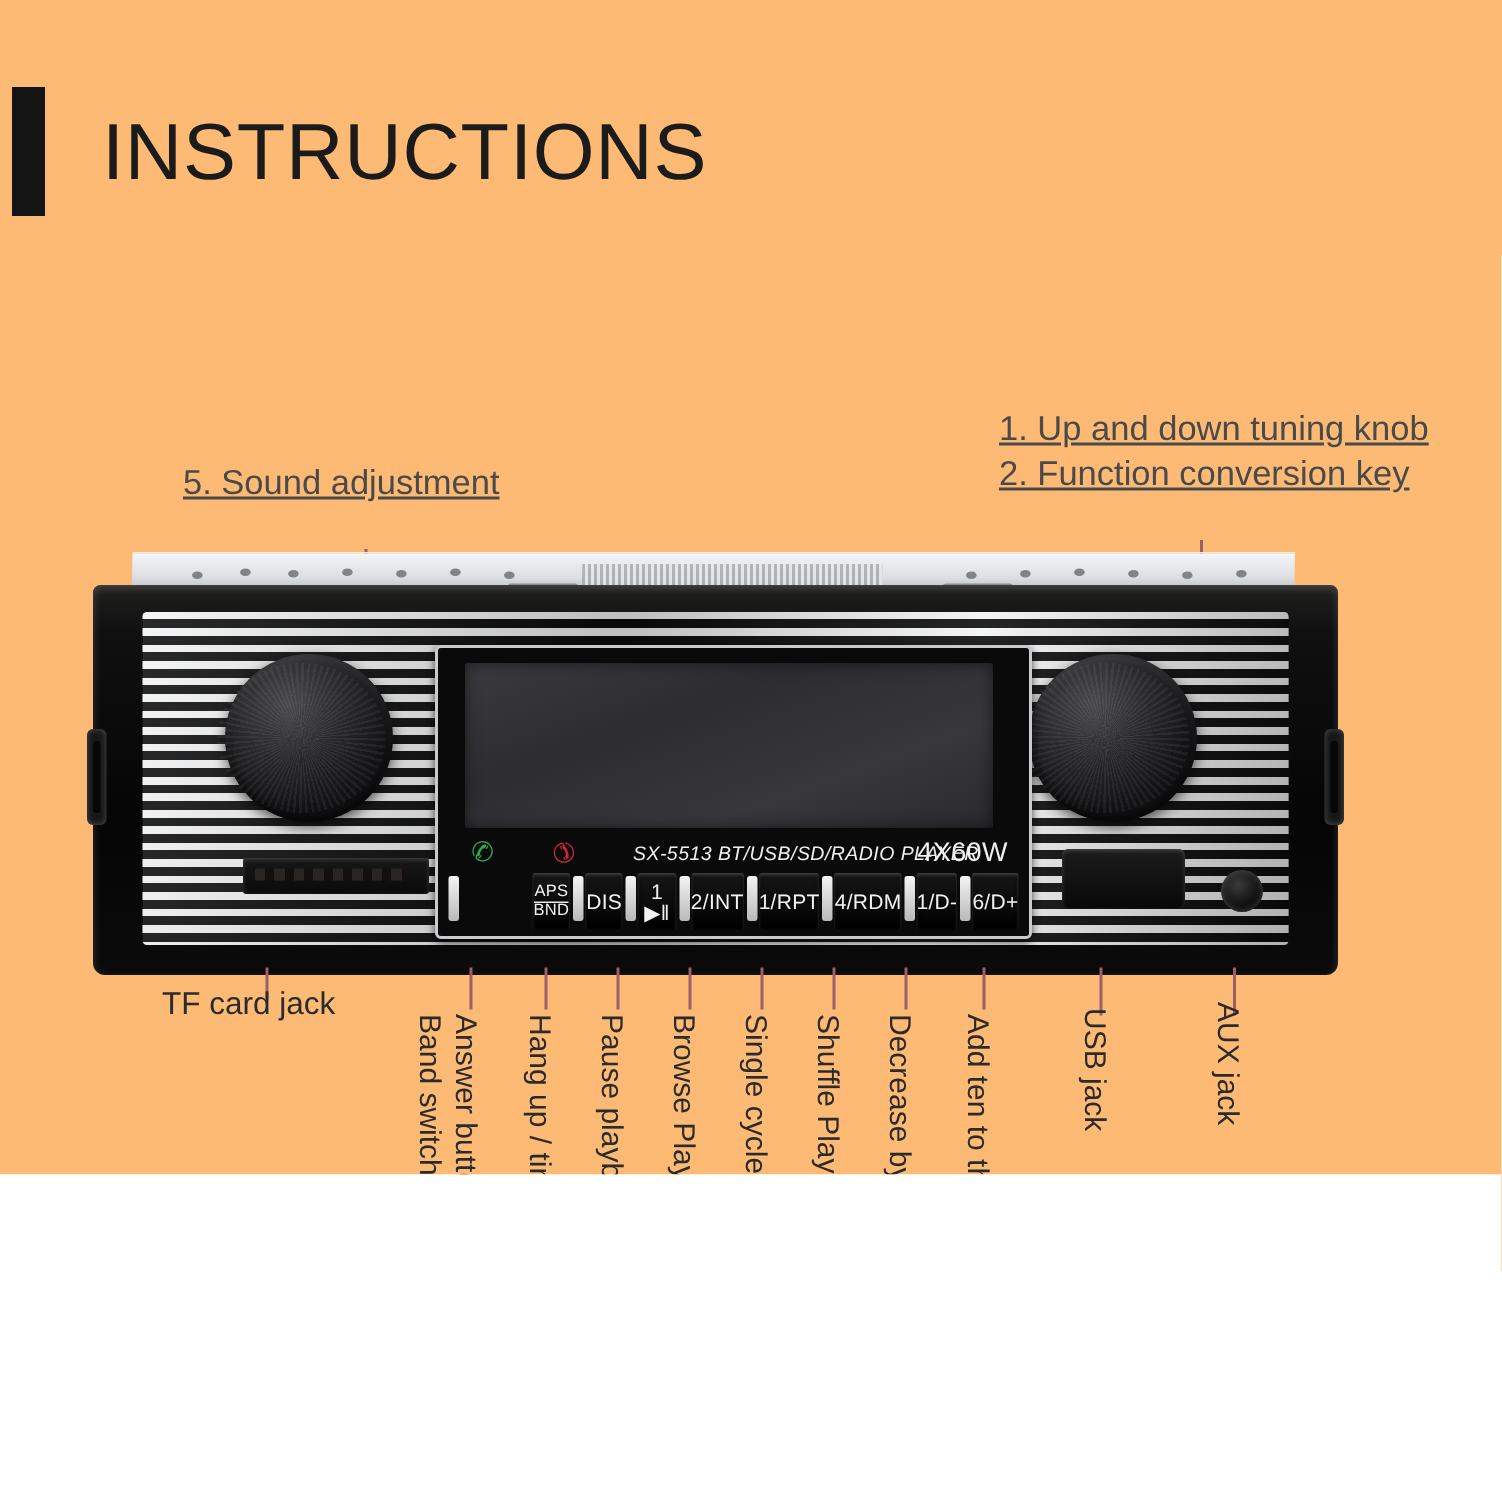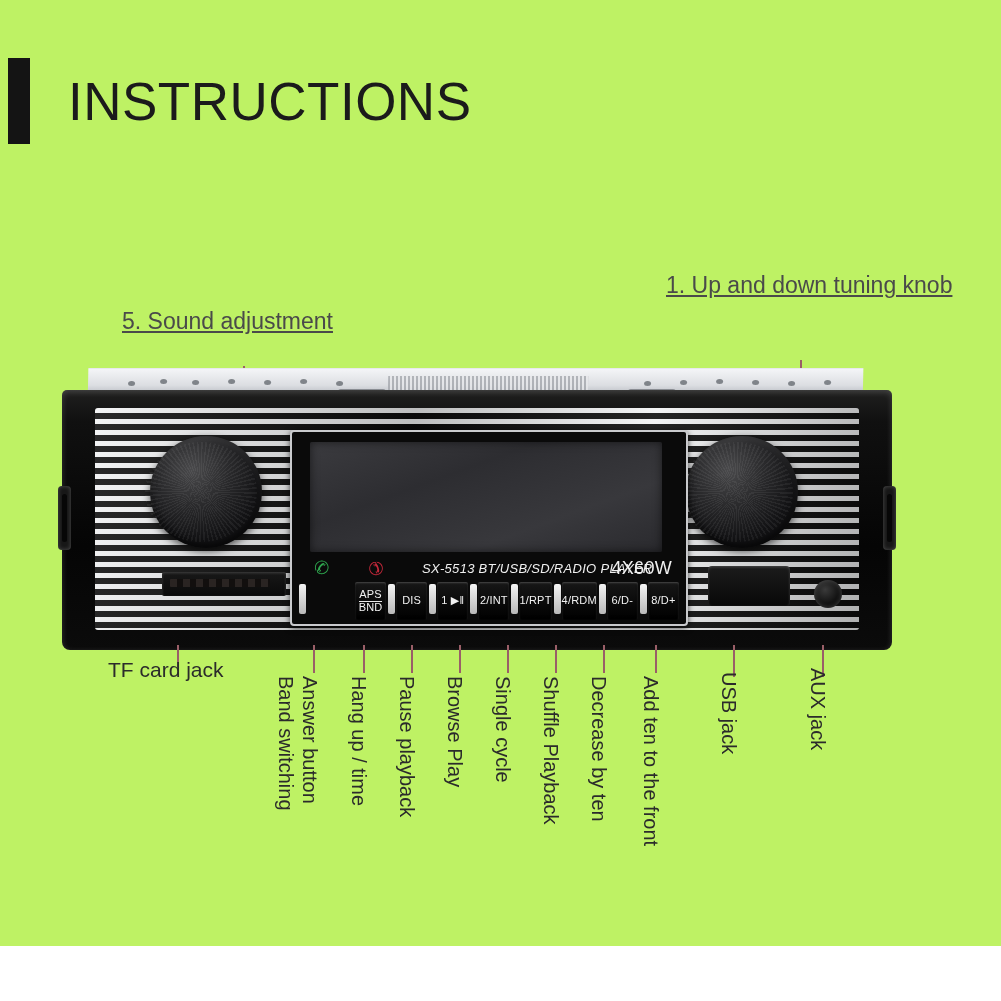--- a/index.html
+++ b/index.html
@@ -7,22 +7,22 @@
     padding: 0;
     background: #ffffff;
   }
   body {
     font-family: "Liberation Sans", sans-serif;
     -webkit-font-smoothing: antialiased;
   }
   #page {
     position: relative;
     width: 1001px;
-    height: 946px;
-    background: #bef264;
+    height: 783px;
+    background: #fdba74;
     overflow: hidden;
   }
 
   
   #title-block {
     position: absolute;
     left: 8px;
     top: 58px;
     display: flex;
     align-items: center;
@@ -312,21 +312,21 @@
   }
   .btn {
     position: relative;
     flex: 1 1 0;
     background: linear-gradient(180deg,#171717 0%, #0b0b0b 50%, #000 100%);
     border-radius: 2px;
     display: flex;
     align-items: center;
     justify-content: center;
     color: #f2f2f2;
-    font-size: 11px;
+    font-size: 14px;
     letter-spacing: .2px;
     margin-right: 1px;
     text-align: center;
     line-height: 1.02;
     box-shadow: inset 0 1px 2px rgba(255,255,255,.22), inset 0 -2px 3px rgba(0,0,0,.9);
   }
   .btn-sep {
     flex: 0 0 7px;
     background: linear-gradient(180deg,#f4f4f4,#b9b9b9);
     border-radius: 2px;
@@ -380,20 +380,21 @@
     <div id="title-text">INSTRUCTIONS</div>
   </div>
 
   <div class="callout" id="callout-left">
     <div>5. Sound adjustment</div>
   </div>
   <div class="leader-v" id="leader-left-top"></div>
 
   <div class="callout" id="callout-right">
     <div>1. Up and down tuning knob</div>
+    <div>2. Function conversion key</div>
   </div>
   <div class="leader-v" id="leader-right-top"></div>
 
   <div id="device">
 
     <div id="chassis-top">
       <div id="chassis-label"></div>
       <div class="vent" style="left:40px;  top:12px;"></div>
       <div class="vent" style="left:72px;  top:10px;"></div>
       <div class="vent" style="left:104px; top:11px;"></div>
@@ -446,23 +447,23 @@
           <div class="btn">DIS</div>
           <div class="btn-sep"></div>
           <div class="btn">1 ▶‖</div>
           <div class="btn-sep"></div>
           <div class="btn">2/INT</div>
           <div class="btn-sep"></div>
           <div class="btn">1/RPT</div>
           <div class="btn-sep"></div>
           <div class="btn">4/RDM</div>
           <div class="btn-sep"></div>
-          <div class="btn">6/D-</div>
-          <div class="btn-sep"></div>
-          <div class="btn">8/D+</div>
+          <div class="btn">1/D-</div>
+          <div class="btn-sep"></div>
+          <div class="btn">6/D+</div>
         </div>
       </div>
     </div>
   </div>
 
   <div class="leader-bottom" style="left:177px; top:645px; height:22px;"></div>
   <div class="leader-bottom" style="left:313px; top:645px; height:28px;"></div>
   <div class="leader-bottom" style="left:363px; top:645px; height:28px;"></div>
   <div class="leader-bottom" style="left:411px; top:645px; height:28px;"></div>
   <div class="leader-bottom" style="left:459px; top:645px; height:28px;"></div>

